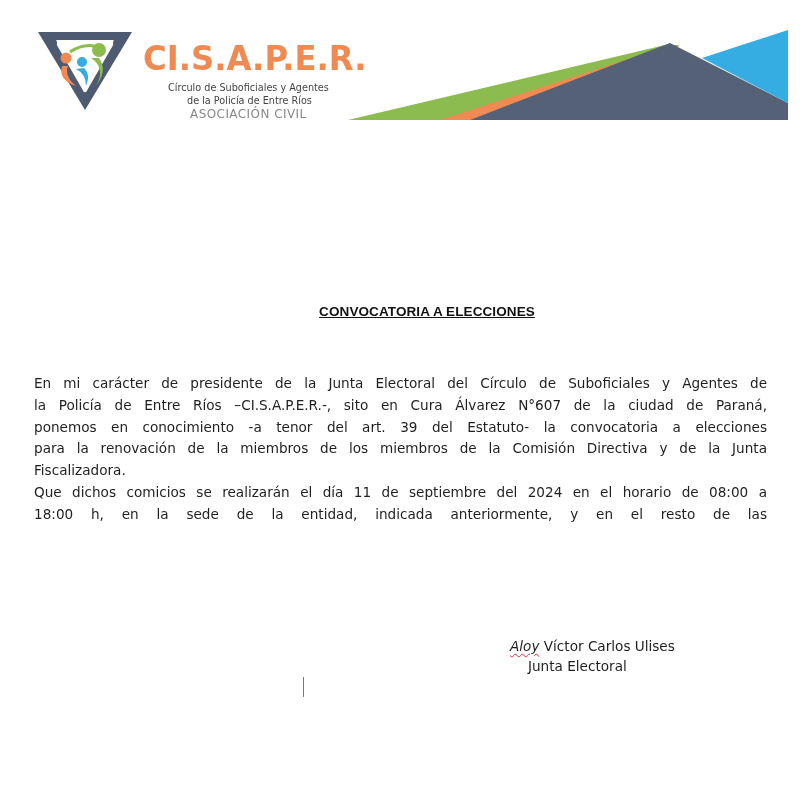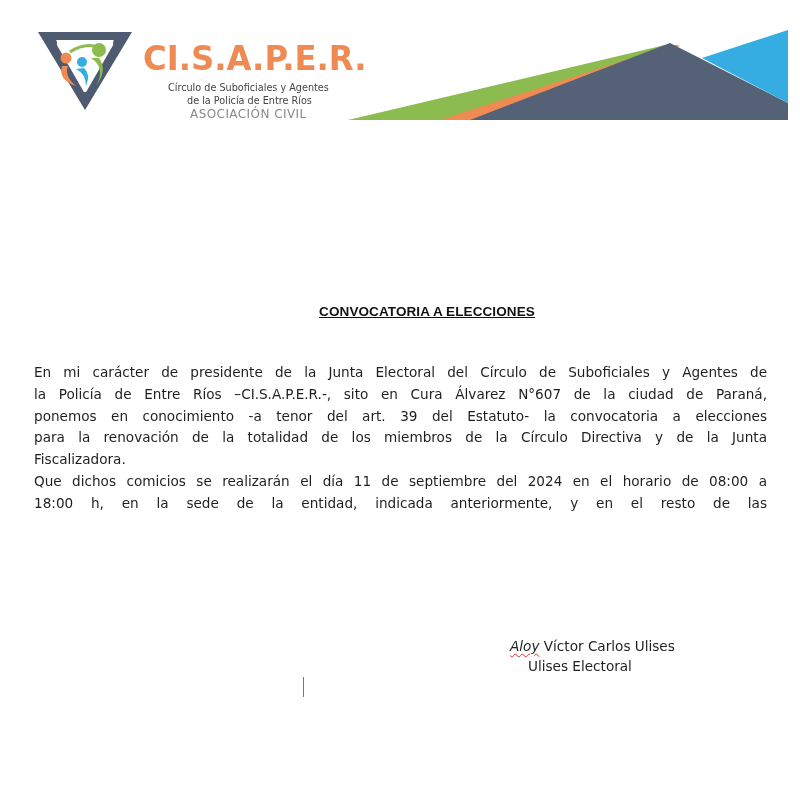--- a/index.html
+++ b/index.html
@@ -6,21 +6,21 @@
     body { width: 800px; height: 800px; position: relative; overflow: hidden; font-family: "DejaVu Sans", sans-serif; color: #1a1a1a; }
     .header { position: absolute; left: 0; top: 0; width: 684px; height: 130px; }
     .logo-icon { position: absolute; left: 36px; top: 28px; width: 98px; height: 84px; }
     .brand-name { position: absolute; left: 143px; top: 38px; font-family: "DejaVu Sans", sans-serif; font-weight: bold; font-size: 34px; letter-spacing: 0px; color: #ef8a53; line-height: 40px; white-space: nowrap; transform: scaleX(0.95); transform-origin: left top; }
     .brand-sub { position: absolute; font-family: "DejaVu Sans", sans-serif; font-size: 10.5px; color: #444; white-space: nowrap; line-height: 13px; }
     .brand-sub.l1 { left: 168px; top: 81px; transform: scaleX(0.92); transform-origin: left top; }
     .brand-sub.l2 { left: 187px; top: 94px; transform: scaleX(0.92); transform-origin: left top; }
     .brand-civil { position: absolute; left: 190px; top: 106px; font-size: 13px; letter-spacing: 0.5px; color: #888; white-space: nowrap; transform: scaleX(0.92); transform-origin: left top; }
     .banner { position: absolute; left: 0; top: 0; width: 800px; height: 130px; }
     .title { position: absolute; left: 0; width: 854px; top: 304px; text-align: center; font-family: "Liberation Sans", sans-serif; font-weight: bold; font-size: 13.5px; text-decoration: underline; color: #111; letter-spacing: 0.1px; }
-    .body-text { position: absolute; left: 34px; top: 362px; width: 733px; font-family: "DejaVu Sans", sans-serif; font-size: 13.6px; line-height: 21.8px; color: #1f1f1f; text-align: justify; }
+    .body-text { position: absolute; left: 34px; top: 373px; width: 733px; font-family: "DejaVu Sans", sans-serif; font-size: 13.6px; line-height: 21.8px; color: #1f1f1f; text-align: justify; }
     .body-text p { margin: 0; }
     .line { display: block; text-align: justify; text-align-last: justify; white-space: nowrap; }
     .line.last { text-align-last: left; }
     .signature { position: absolute; left: 486px; top: 636px; width: 240px; font-family: "DejaVu Sans", sans-serif; font-size: 13.6px; line-height: 20px; color: #1f1f1f; }
     .sig-line { display: block; white-space: nowrap; }
     .sig-name { padding-left: 24px; }
     .sig-role { padding-left: 64px; }
     .sig-body { padding-left: 42px; }
     .spell { text-decoration: underline wavy #d33; text-decoration-thickness: 1px; text-underline-offset: 2px; font-style: italic; }
     .caret { position: absolute; left: 303px; top: 677px; width: 1px; height: 20px; background: #777; }
@@ -60,27 +60,27 @@
   <div class="brand-civil">ASOCIACIÓN CIVIL</div>
 </div>
 
 <div class="title">CONVOCATORIA A ELECCIONES</div>
 
 <div class="body-text">
   <p>
     <span class="line">En mi carácter de presidente de la Junta Electoral del Círculo de Suboficiales y Agentes de</span>
     <span class="line">la Policía de Entre Ríos –CI.S.A.P.E.R.-, sito en Cura Álvarez N°607 de la ciudad de Paraná,</span>
     <span class="line">ponemos en conocimiento -a tenor del art. 39 del Estatuto- la convocatoria a elecciones</span>
-    <span class="line">para la renovación de la totalidad de los miembros de la Círculo Directiva y de la Junta</span>
+    <span class="line">para la renovación de la miembros de los miembros de la Comisión Directiva y de la Junta</span>
     <span class="line last">Fiscalizadora.</span>
   </p>
   <p>
     <span class="line">Que dichos comicios se realizarán el día 11 de septiembre del 2024 en el horario de 08:00 a</span>
     <span class="line">18:00 h, en la sede de la entidad, indicada anteriormente, y en el resto de las</span>
   </p>
 </div>
 
 <div class="signature">
   <span class="sig-line sig-name"><span class="spell">Aloy</span><span> Víctor Carlos Ulises</span></span>
-  <span class="sig-line sig-body">Ulises Electoral</span>
+  <span class="sig-line sig-body">Junta Electoral</span>
 </div>
 
 <div class="caret"></div>
 
 </body></html>

